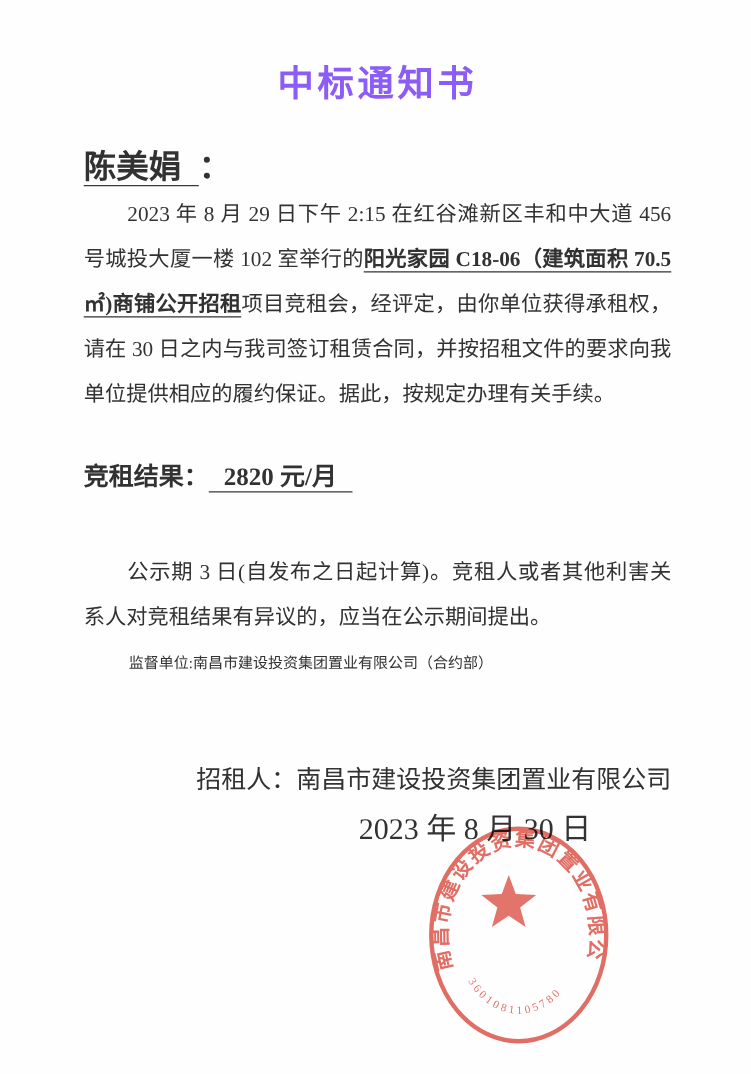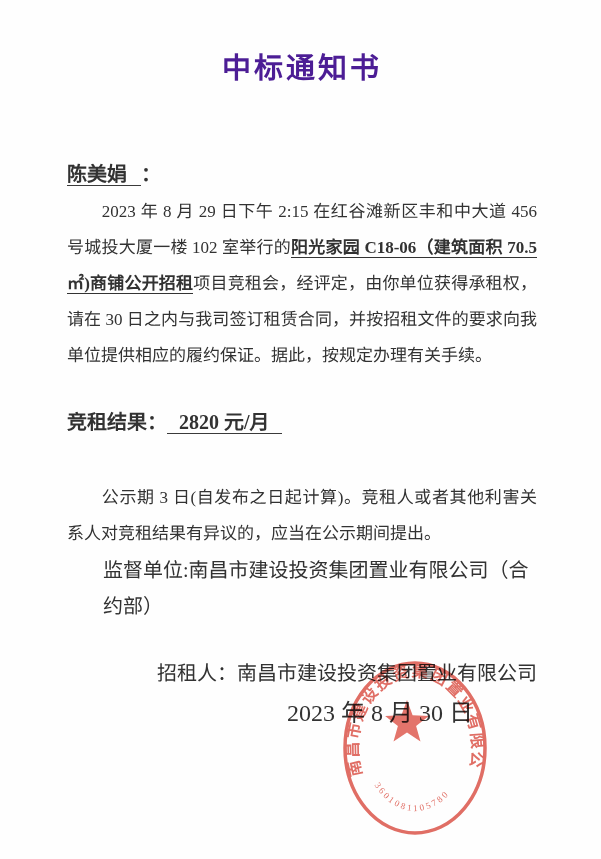--- a/index.html
+++ b/index.html
@@ -11,46 +11,46 @@
     color:#323232;
     overflow:hidden;
   }
   .content{
     position:absolute;left:67px;top:0;width:470px;
   }
   .title{
     margin:48px 0 0 0;
     font-size:29px;line-height:40px;
     font-weight:bold;text-align:center;
-    letter-spacing:3px;color:#4c1d95;
+    letter-spacing:3px;color:#8b5cf6;
   }
   .recipient{
-    margin-top:72px;font-size:20px;line-height:28px;font-weight:bold;
+    margin-top:32px;font-size:26px;line-height:28px;font-weight:bold;
   }
   .uname{
     border-bottom:1.5px solid #3a3a3a;padding-right:14px;
   }
   .body{
     margin:0;font-size:17px;line-height:36px;
     text-align:justify;
   }
   .p1{margin-top:6px;text-indent:2.05em;}
   .p2{margin-top:44px;text-indent:2.05em;}
   .hl{font-weight:bold;border-bottom:1.5px solid #333;}
   .result{
     margin-top:34px;font-size:20px;line-height:28px;font-weight:bold;
   }
   .result-value{
     border-bottom:1.5px solid #3a3a3a;padding:0 12px;
   }
   .line{
-    font-size:20px;line-height:36px;padding-left:36px;
+    font-size:12px;line-height:36px;padding-left:36px;
   }
   .sig1{
-    margin-top:35px;font-size:20px;line-height:28px;text-align:right;
+    margin-top:62px;font-size:20px;line-height:28px;text-align:right;
   }
   .sig2{
     margin-top:12px;font-size:24px;line-height:28px;
     text-align:right;padding-right:64px;
   }
   .stamp{
     position:absolute;left:320px;top:648px;
     width:190px;height:200px;
     mix-blend-mode:multiply;opacity:0.88;
     pointer-events:none;

